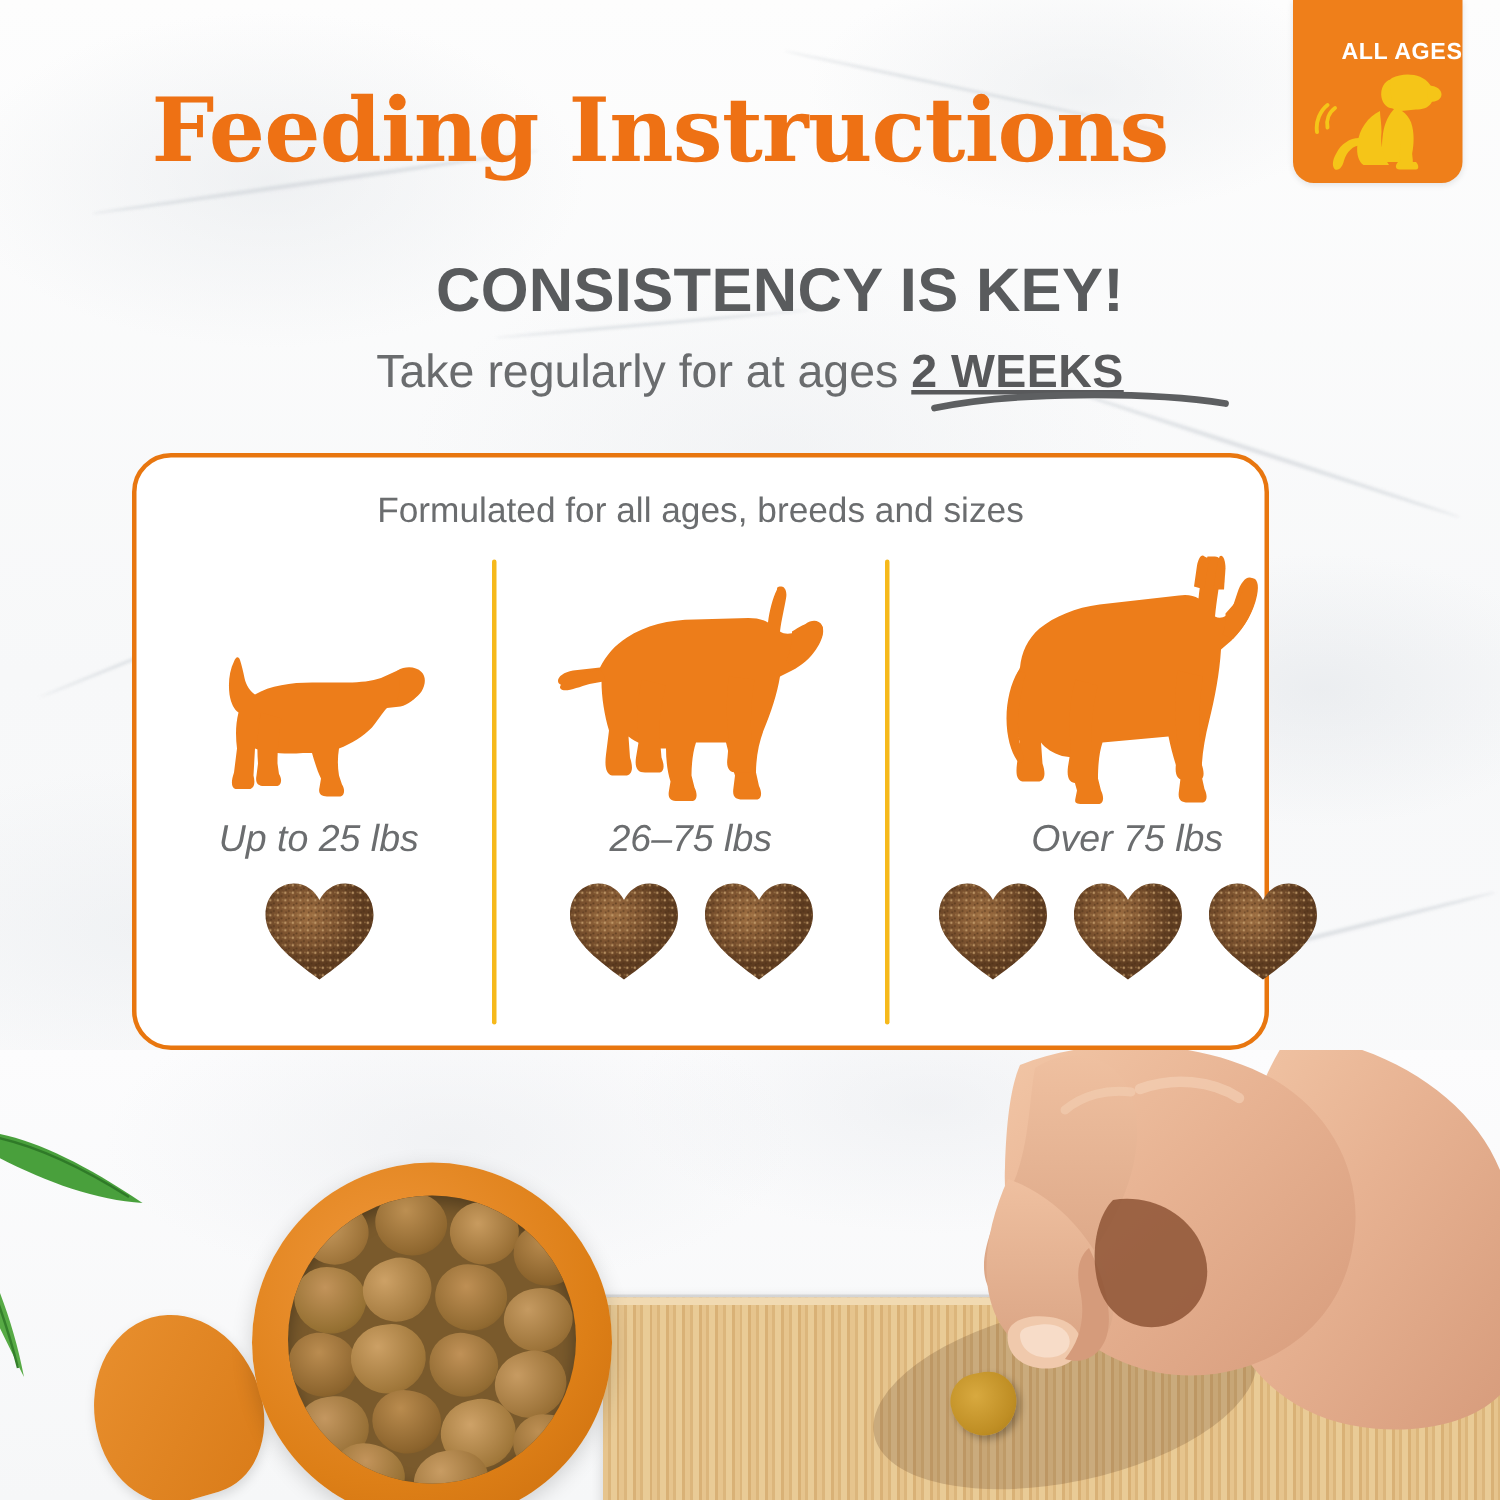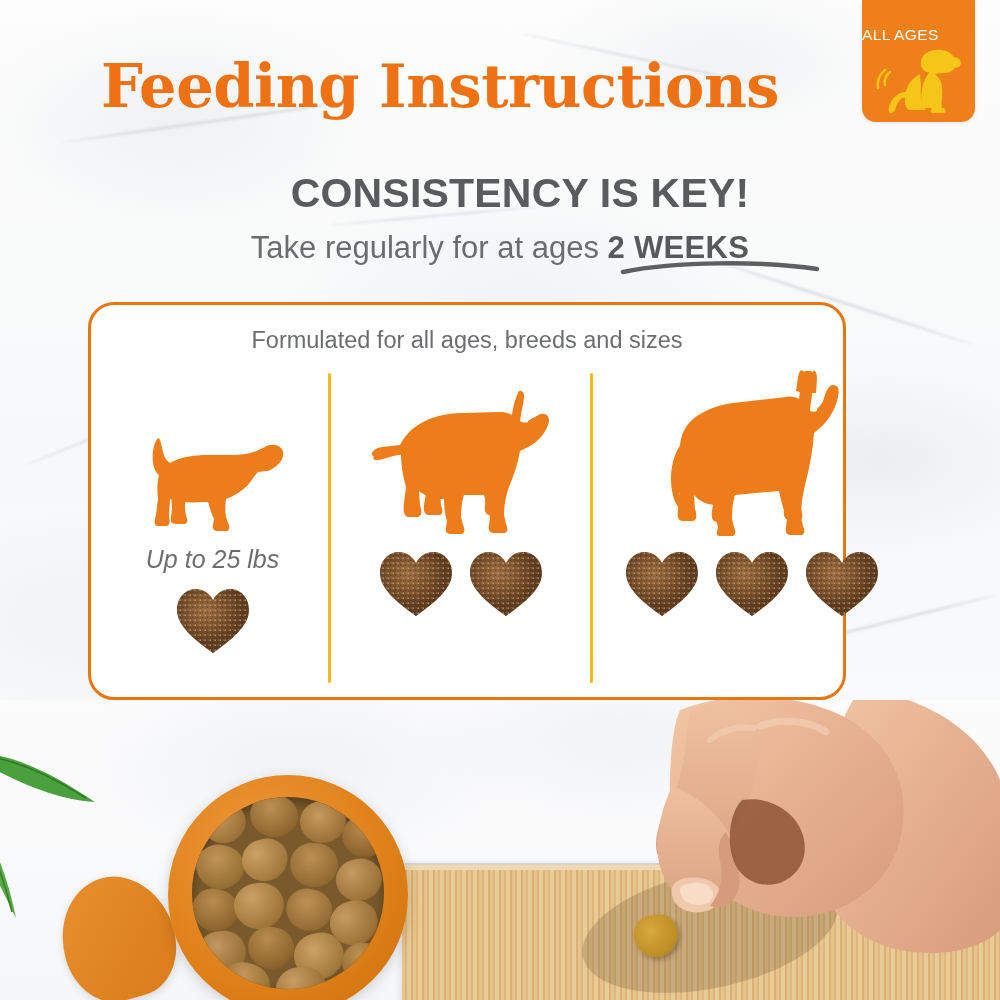--- a/index.html
+++ b/index.html
@@ -39,36 +39,36 @@
   }
 
   
   .badge{
     position:absolute; left:862px; top:0; width:113px; height:122px;
     background:#EF7F1A;
     border-bottom-left-radius:14px; border-bottom-right-radius:14px;
     box-shadow:0 1px 4px rgba(0,0,0,.10);
   }
   .badge-text{
-    position:absolute; top:26px; left:0; right:0; text-align:left;
-    color:#ffffff; font-size:15.5px; font-weight:400; letter-spacing:.4px;
+    position:absolute; top:26px; left:0; right:0; text-align:right;
+    color:#ffffff; font-size:15.5px; font-weight:700; letter-spacing:.4px;
   }
   .badge-dog{ position:absolute; left:14px; top:44px; width:86px; height:72px; }
 
   
   .consistency{
     position:absolute; left:0; right:0; top:170px;
     text-align:center; color:#595b5d;
     font-size:41px; font-weight:700; letter-spacing:.2px;padding-left:40px;
   }
   .takeline{
     position:absolute; left:0; right:0; top:230px;
     text-align:center; color:#6a6c6e; font-size:31px; font-weight:400;
   }
-  .takeline .wk{ font-weight:700; color:#58595b; letter-spacing:.3px; }
+  .takeline .wk{ font-weight:700; color:#58595b; letter-spacing:.3px;text-decoration:underline; }
   .swoosh{ position:absolute; left:620px; top:258px; width:200px; height:18px; }
 
   
   .card{
     position:absolute; left:88px; top:302px; width:758px; height:398px;
     background:#ffffff;
     border:3px solid #E8760F;
     border-radius:26px;
   }
   .card-sub{
@@ -286,20 +286,21 @@
         <path fill="#ED7D1A" d="M60 68 C57 80 56 94 58 108 L56 120
           C55 127 57 130 62 130 L72 130 C75 129 75 125 73 120
           L72 108 C71 96 73 82 76 72 Z"></path>
         <path fill="#ED7D1A" d="M118 66 C116 80 116 94 118 108 L117 120
           C116 127 118 130 123 130 L133 130 C136 129 136 125 134 120
           L133 108 C132 94 133 80 135 68 Z"></path>
         <path fill="#ED7D1A" d="M33 62 C26 62 16 64 10 68 C5 71 4 74 7 75
           C11 76 18 73 25 71 L36 69 Z"></path>
       </svg>
     </div>
+    <div class="col-label">26–75 lbs</div>
     <div class="treats">
       <svg class="treat" viewBox="0 0 78 72">
         <defs>
           <radialGradient id="tg2" cx="40%" cy="34%">
             <stop offset="0%" stop-color="#9E6F42"></stop>
             <stop offset="55%" stop-color="#7E5430"></stop>
             <stop offset="100%" stop-color="#5E3C20"></stop>
           </radialGradient>
           <pattern id="spk2" width="5" height="5" patternUnits="userSpaceOnUse">
             <circle cx="1.2" cy="1.2" r="0.85" fill="#C8A271" opacity=".75"></circle>
@@ -344,20 +345,21 @@
           L71 130 C70 114 72 98 75 88 Z"></path>
         <path fill="#ED7D1A" d="M128 78 C126 94 126 110 128 126 L127 140
           C126 148 128 151 133 151 L143 151 C146 150 146 146 144 140
           L143 126 C142 110 143 94 145 82 Z"></path>
         <path fill="#ED7D1A" d="M22 78 C17 86 14 98 14 110 C14 122 17 132 21 138
           C24 141 26 139 25 134 C22 126 21 116 22 106 C23 96 25 86 27 80 Z"></path>
         <path fill="#ED7D1A" d="M146 2 C144 0 142 3 141 8 L139 22 L146 24 C147 16 148 8 150 4 Z"></path>
         <path fill="#ED7D1A" d="M156 2 C158 0 160 4 160 10 L159 24 L152 24 C153 16 154 8 156 2 Z"></path>
       </svg>
     </div>
+    <div class="col-label">Over 75 lbs</div>
     <div class="treats">
       <svg class="treat" viewBox="0 0 78 72">
         <defs>
           <radialGradient id="tg3" cx="40%" cy="34%">
             <stop offset="0%" stop-color="#9E6F42"></stop>
             <stop offset="55%" stop-color="#7E5430"></stop>
             <stop offset="100%" stop-color="#5E3C20"></stop>
           </radialGradient>
           <pattern id="spk3" width="5" height="5" patternUnits="userSpaceOnUse">
             <circle cx="1.2" cy="1.2" r="0.85" fill="#C8A271" opacity=".75"></circle>

